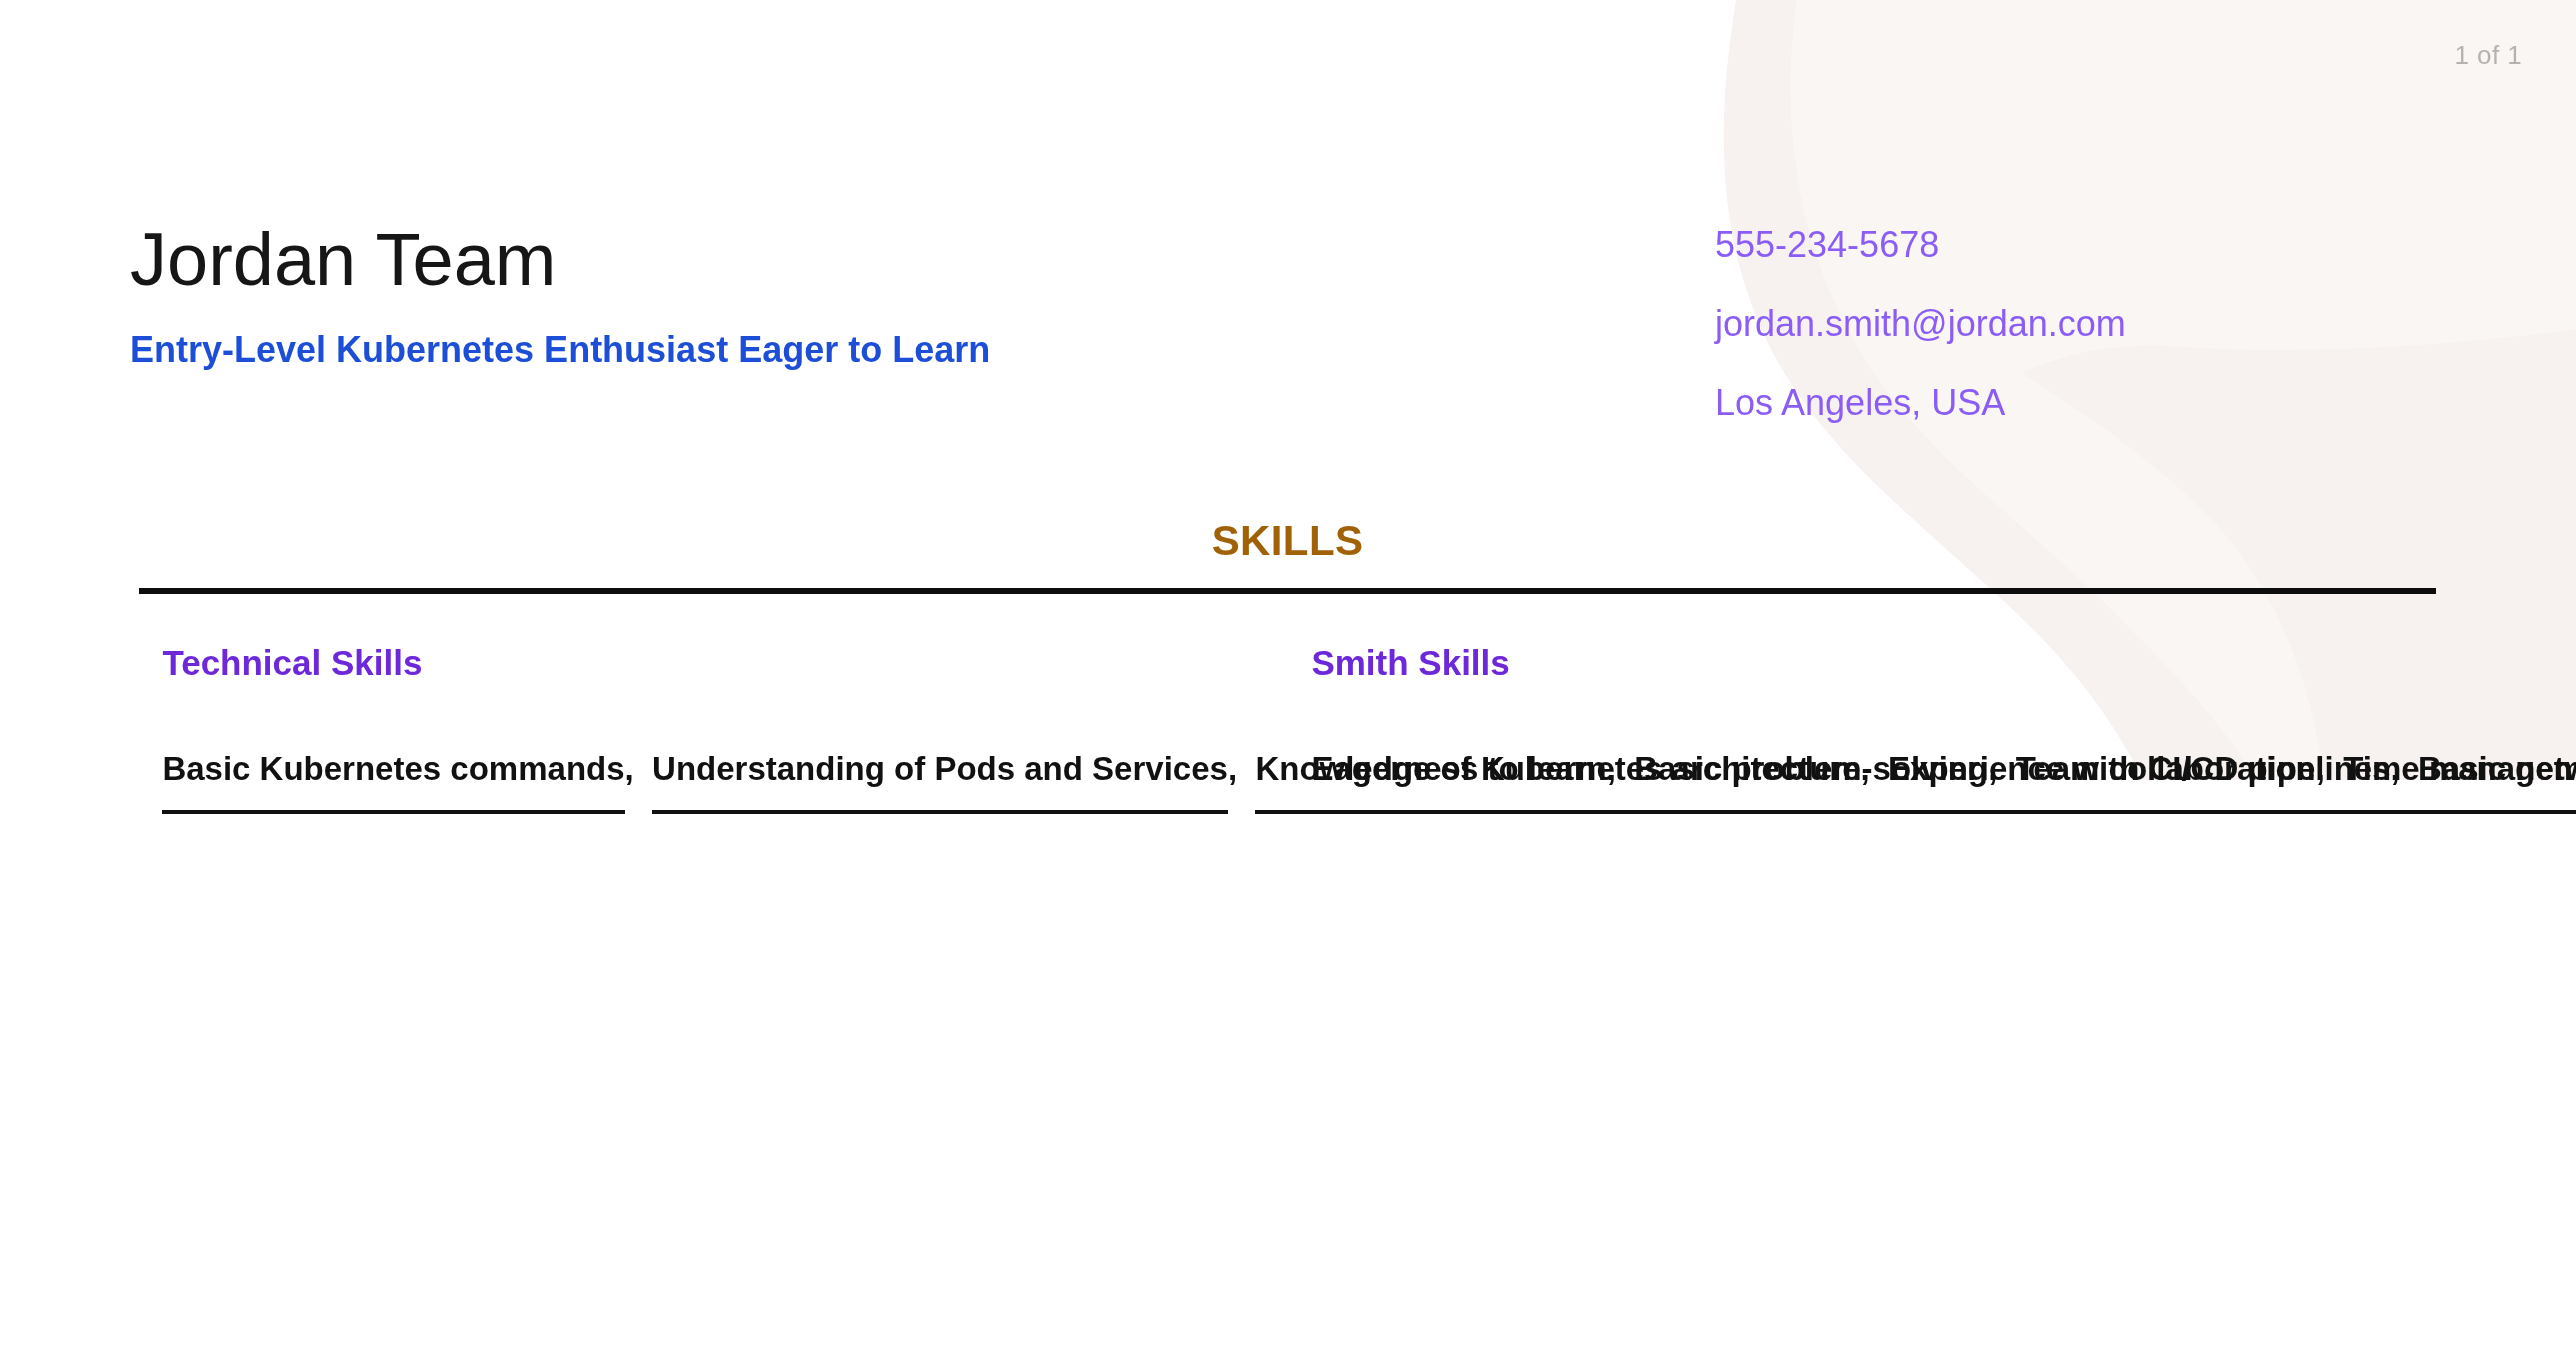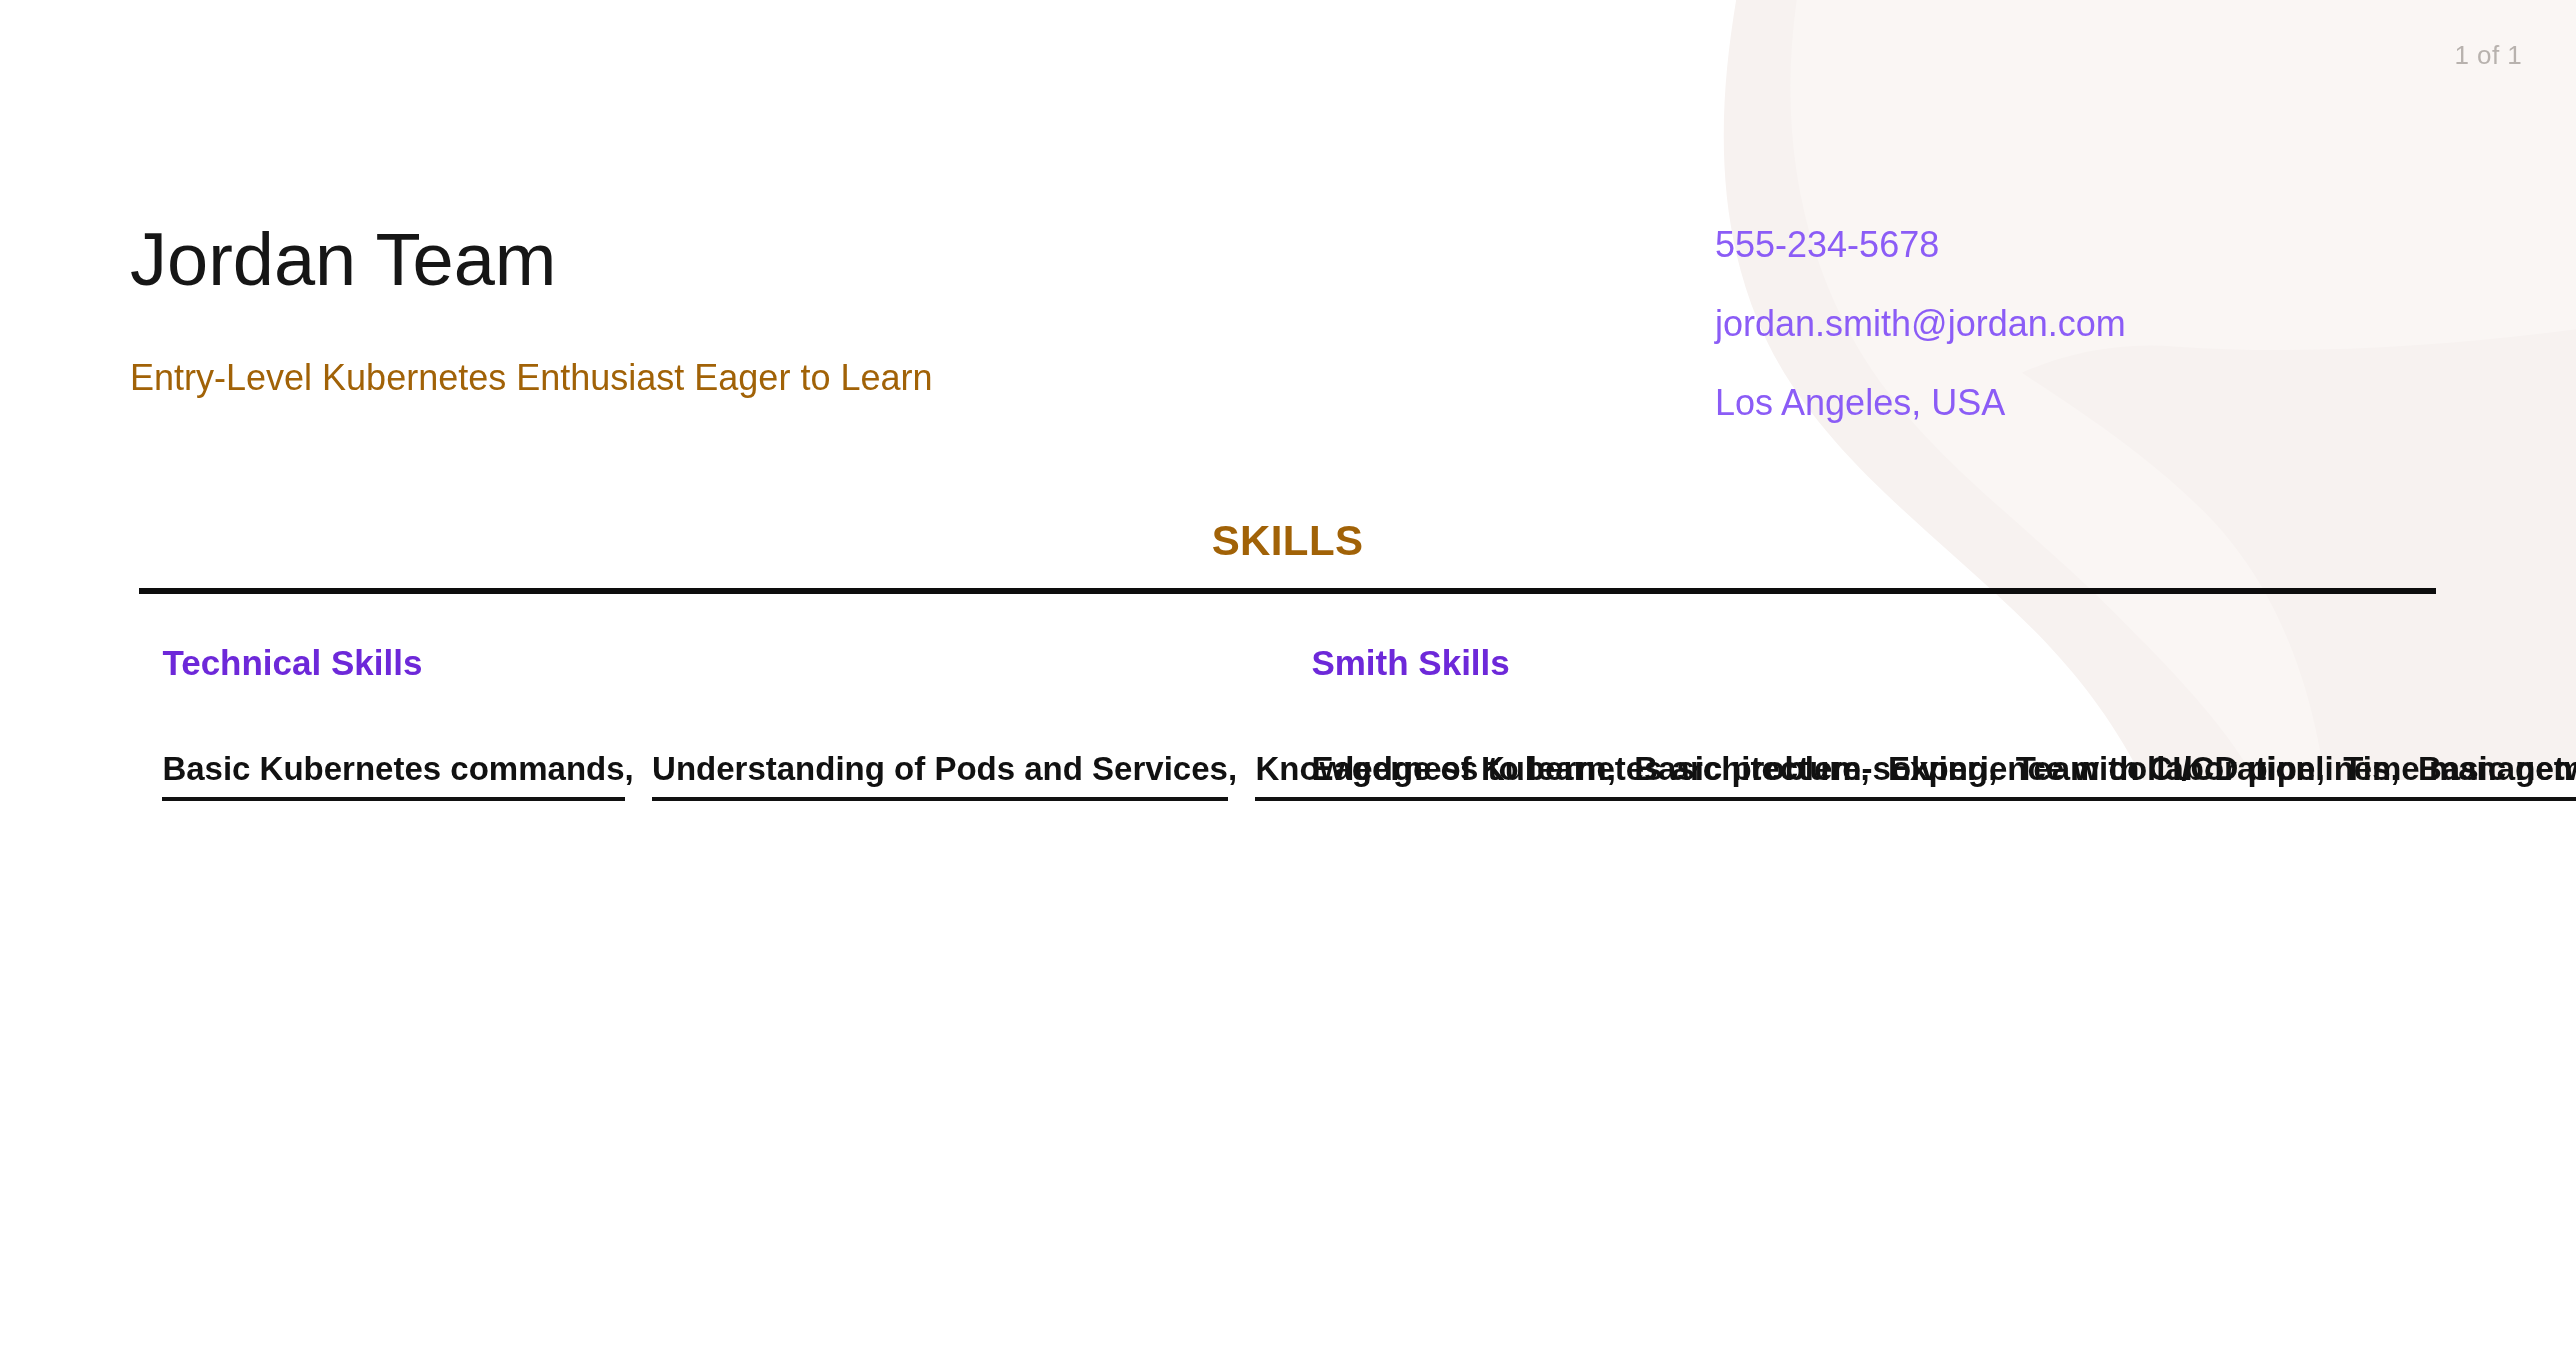--- a/index.html
+++ b/index.html
@@ -65,24 +65,24 @@
     top: 221px;
     font-size: 74px;
     font-weight: 400;
     color: #161616;
     line-height: 1.05;
     white-space: nowrap;
   }
   .subtitle {
     position: absolute;
     left: 130px;
-    top: 356px;
+    top: 328px;
     font-size: 36px;
-    font-weight: 400;
-    color: #a16207;
+    font-weight: 700;
+    color: #1d4ed8;
     line-height: 1.2;
     white-space: nowrap;
   }
 
   .contact-block {
     position: absolute;
     left: 1715px;
     top: 227px;
     z-index: 4;
   }
@@ -147,21 +147,21 @@
   .skill-item {
     display: inline;
     font-size: 33px;
     font-weight: 700;
     color: #111111;
     line-height: 2.42;
     white-space: nowrap;
   }
   .skill-text {
     border-bottom: 4.3px solid #111111;
-    padding-bottom: 10px;
+    padding-bottom: 23px;
   }
   .skill-sep {
     display: inline;
     font-size: 33px;
     font-weight: 700;
     color: #111111;
     white-space: pre;
   }
 </style>
 </head>

